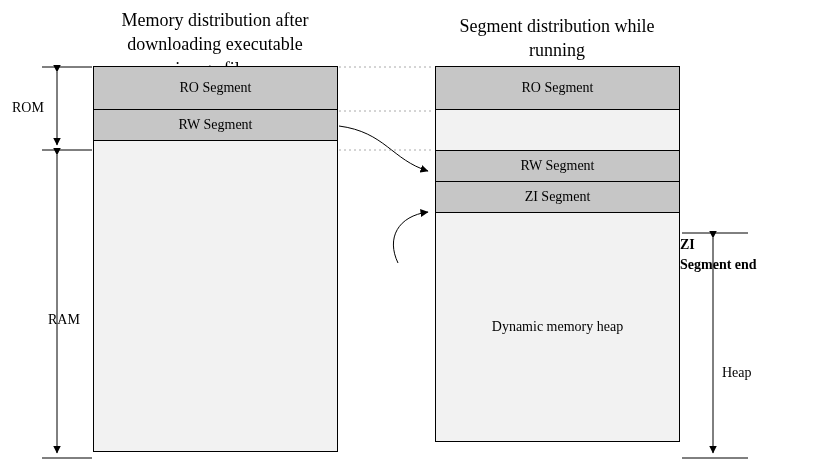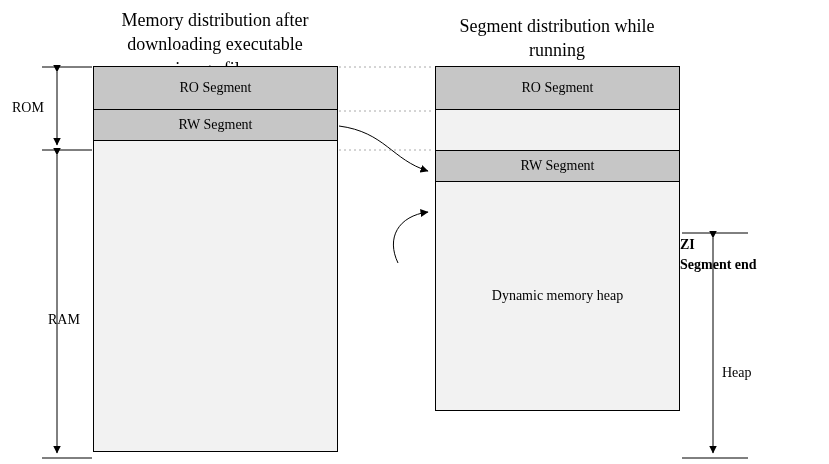--- a/index.html
+++ b/index.html
@@ -100,20 +100,23 @@
   <div class="mem-column right">
     <div class="segment gray h44">
       <span>RO Segment</span>
     </div>
     <div class="segment light h42">
       <span></span>
     </div>
     <div class="segment gray h40">
       <span>RW Segment</span>
     </div>
+    <div class="segment gray h40">
+      <span>ZI Segment</span>
+    </div>
     <div class="segment light heap">
       <span>Dynamic memory heap</span>
     </div>
   </div>
 
   <div class="side-label rom-label">ROM</div>
   <div class="side-label ram-label">RAM</div>
   <div class="side-label zi-end-label">ZI
 Segment end</div>
   <div class="side-label heap-label">Heap</div>

